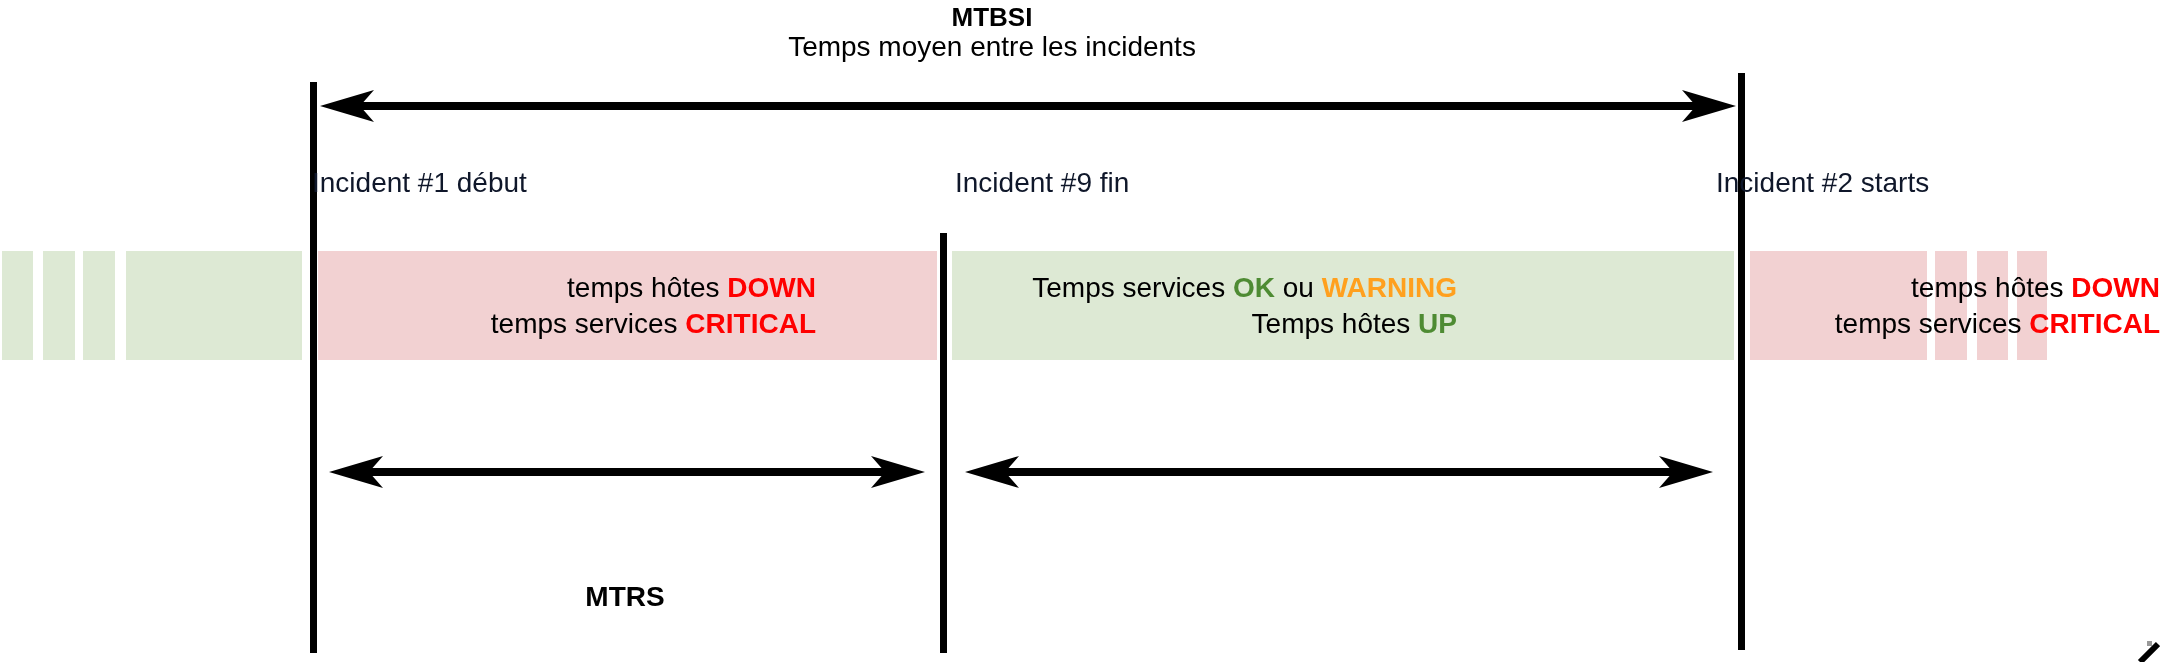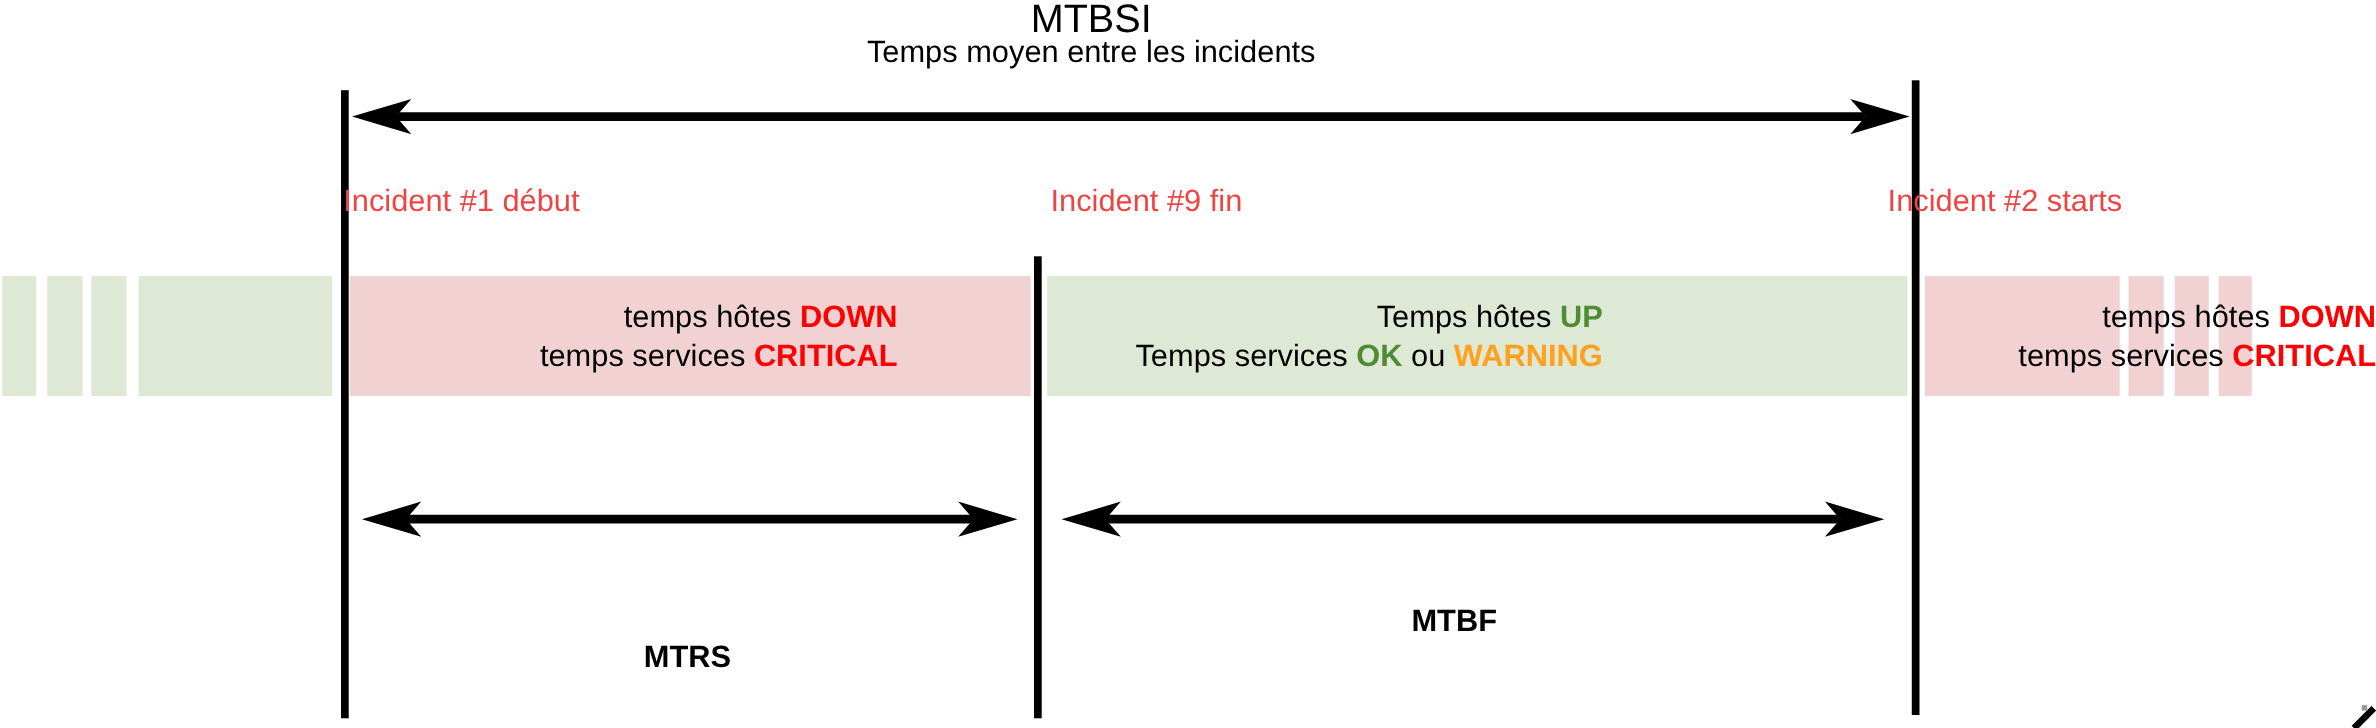--- a/index.html
+++ b/index.html
@@ -24,28 +24,28 @@
     font-size:28px;line-height:36px;white-space:nowrap;align-items:flex-end;
   }
   .bandtext.center{text-align:center;}
   .status-red{color:#ff0000;font-weight:bold;}
   .status-green{color:#4e8b33;font-weight:bold;}
   .status-orange{color:#ffa01e;font-weight:bold;}
   
   .marker-label{
     position:absolute;top:168px;
     font-size:28px;line-height:30px;
-    color:#ef4444;white-space:nowrap;
+    color:#0f172a;white-space:nowrap;
   }
   
   .title-block{
     position:absolute;left:312px;top:2px;width:1360px;
     text-align:center;line-height:30px;font-size:28px;
   }
-  .title-main{font-weight:normal;font-size:36px;}
+  .title-main{font-weight:bold;font-size:26px;}
   .measure-label{
     position:absolute;top:546px;width:460px;
     text-align:center;font-size:28px;line-height:38px;
   }
   .measure-abbr{font-weight:bold;}
   svg.arrow{position:absolute;height:40px;}
   svg.arrow line{stroke:#000;stroke-width:8;}
   svg.arrow polygon{fill:#000;}
   .corner-artifact{position:absolute;left:2136px;top:640px;width:24px;height:22px;}
 </style>
@@ -101,41 +101,40 @@
     <div>
       <span>temps hôtes </span><span class="status-red">DOWN</span>
     </div>
     <div>
       <span>temps services </span><span class="status-red">CRITICAL</span>
     </div>
   </div>
 
   <div class="bandtext center" style="left:957px;width:500px;">
     <div>
-      <span>Temps hôtes </span><span class="status-green">UP</span>
+      <span>Temps services </span><span class="status-green">OK</span><span> ou </span><span class="status-orange">WARNING</span>
     </div>
     <div>
-      <span>Temps services </span><span class="status-green">OK</span><span> ou </span><span class="status-orange">WARNING</span>
+      <span>Temps hôtes </span><span class="status-green">UP</span>
     </div>
   </div>
 
   <div class="bandtext" style="left:1766px;width:394px;">
     <div>
       <span>temps hôtes </span><span class="status-red">DOWN</span>
     </div>
     <div>
       <span>temps services </span><span class="status-red">CRITICAL</span>
     </div>
   </div>
 
   <div class="measure-label" style="left:395px;margin-top:32px;">
     <div class="measure-abbr">MTRS</div>
   </div>
   <div class="measure-label" style="left:1092px;">
-    <div class="measure-abbr">MTBF</div>
   </div>
 
   <svg class="corner-artifact" viewBox="0 0 24 22">
     <line x1="4" y1="22" x2="22" y2="4" stroke="#000" stroke-width="6"></line>
     <rect x="11" y="1" width="5" height="5" fill="#999"></rect>
   </svg>
 
 </div>
 
 </body></html>

